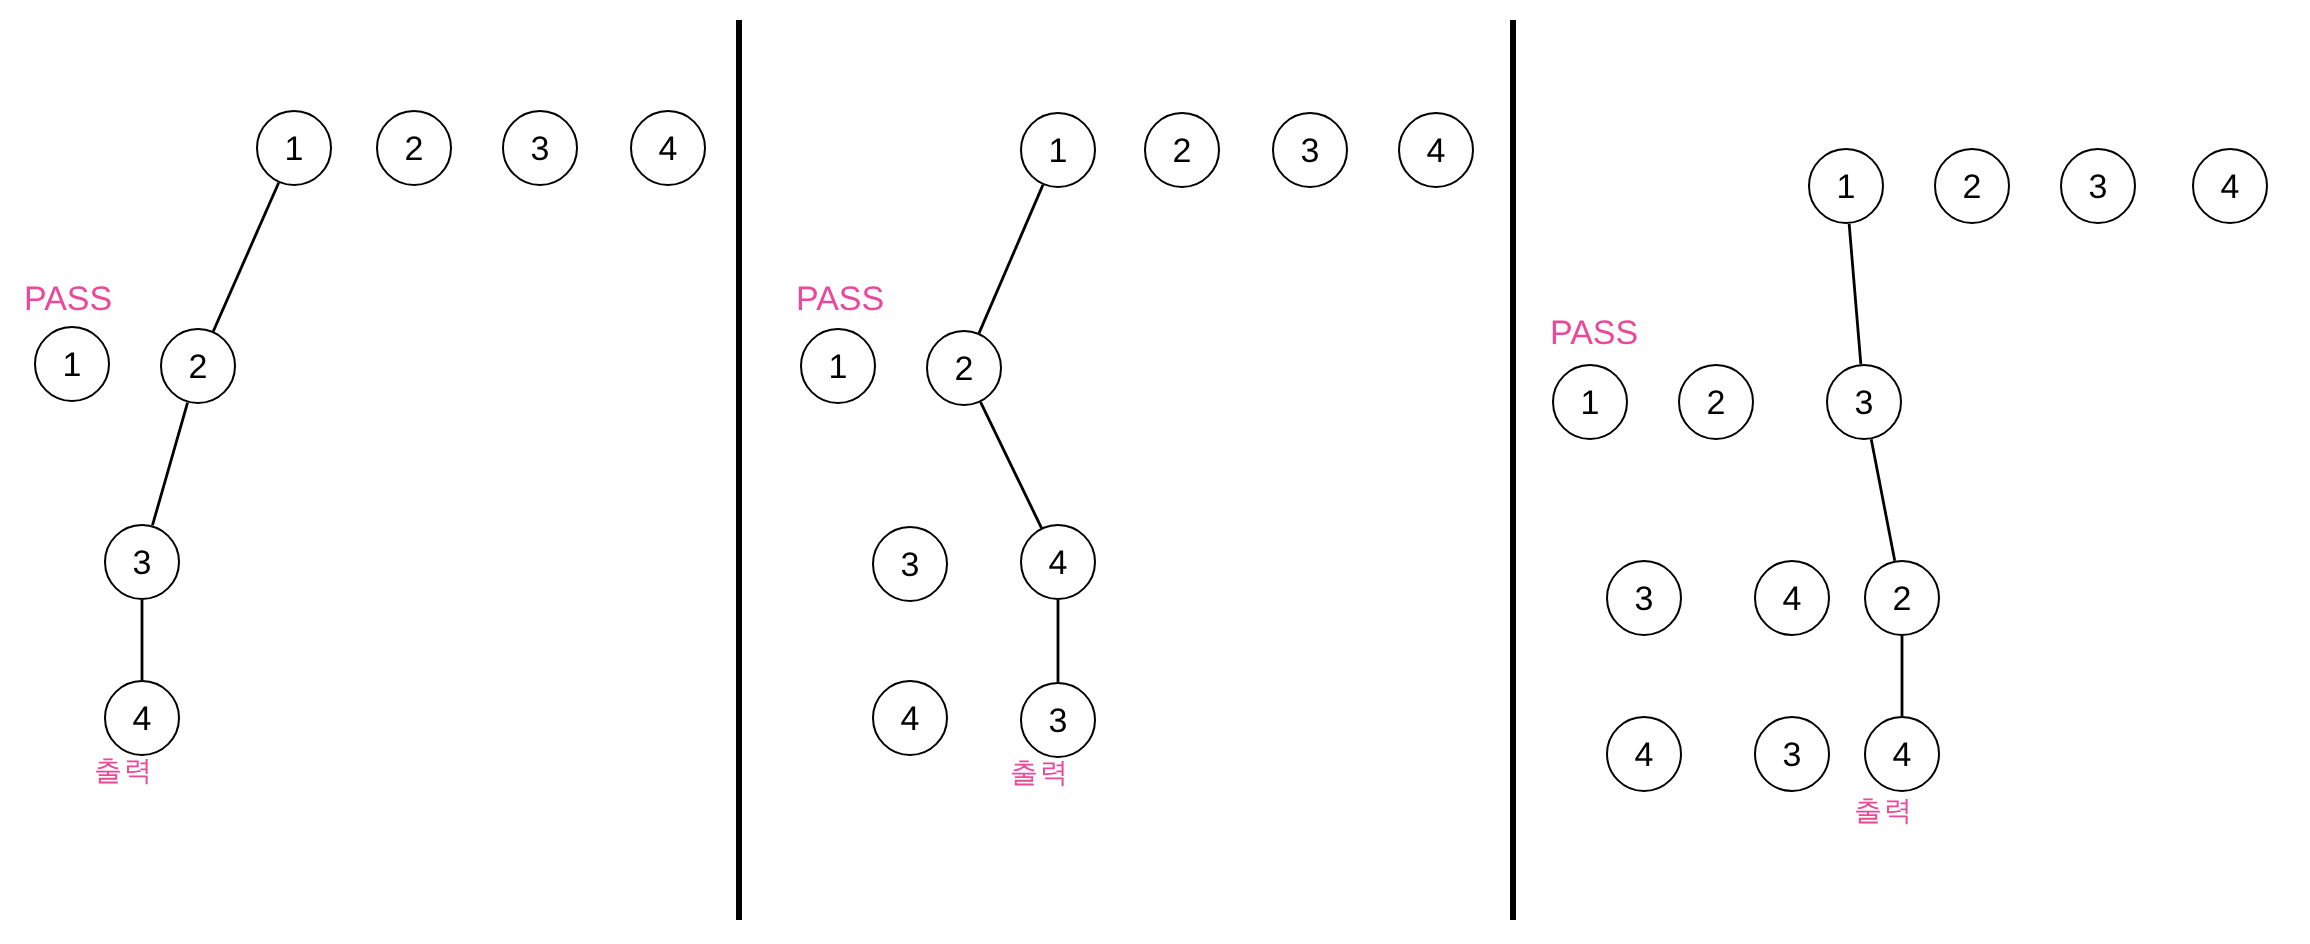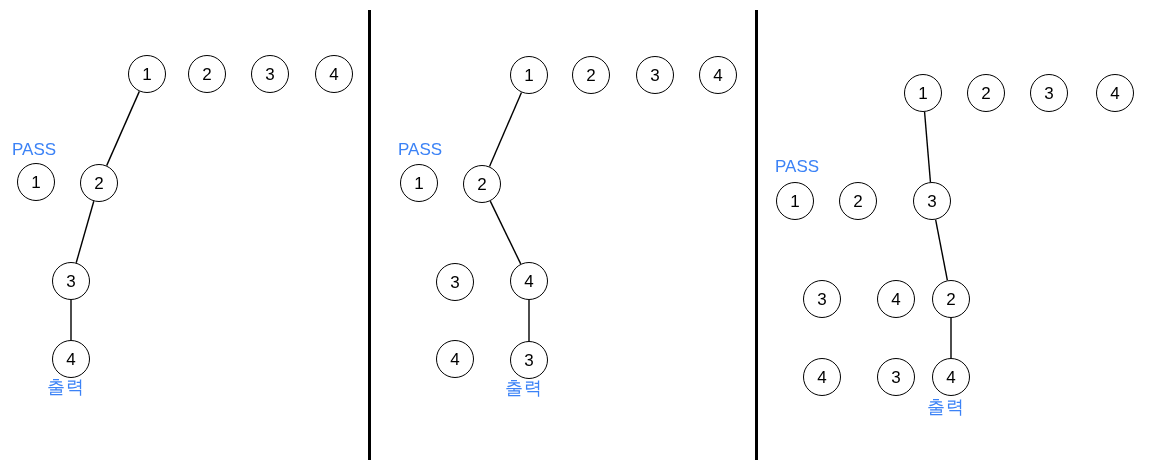--- a/index.html
+++ b/index.html
@@ -39,28 +39,28 @@
     font-size: 17px;
     line-height: 1;
     color: #000000;
     z-index: 2;
   }
   .caption {
     position: absolute;
     font-size: 17px;
     line-height: 1;
     white-space: nowrap;
-    color: #3b82f6;
+    color: #ec4899;
     z-index: 3;
   }
   .caption.pass {
     font-size: 17px;
   }
   .caption.out {
-    font-size: 18px;
+    font-size: 14px;
     letter-spacing: 1px;
   }
   svg.edges {
     position: absolute;
     left: 0;
     top: 0;
     width: 1155px;
     height: 472px;
     z-index: 1;
     pointer-events: none;

